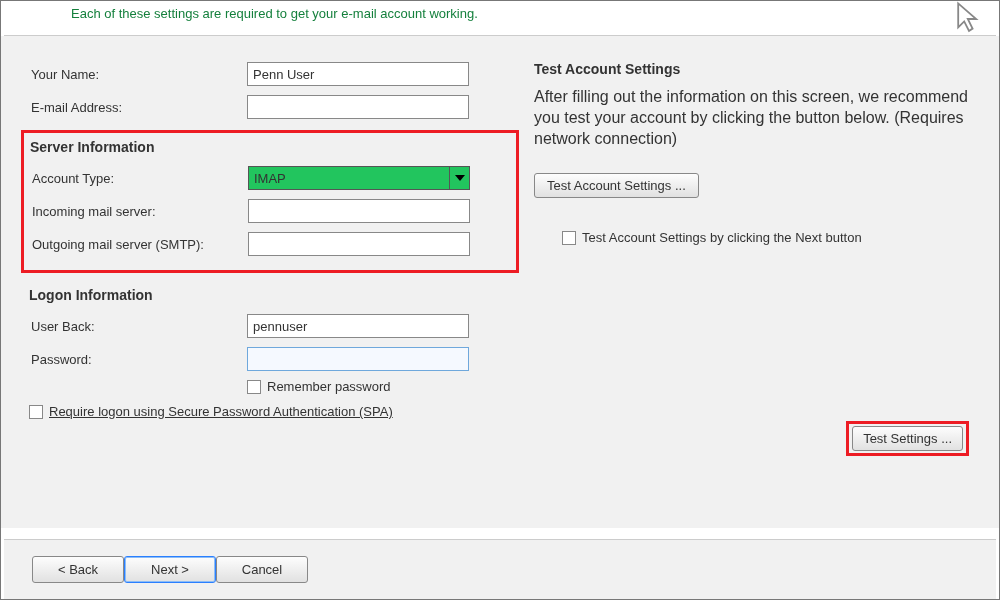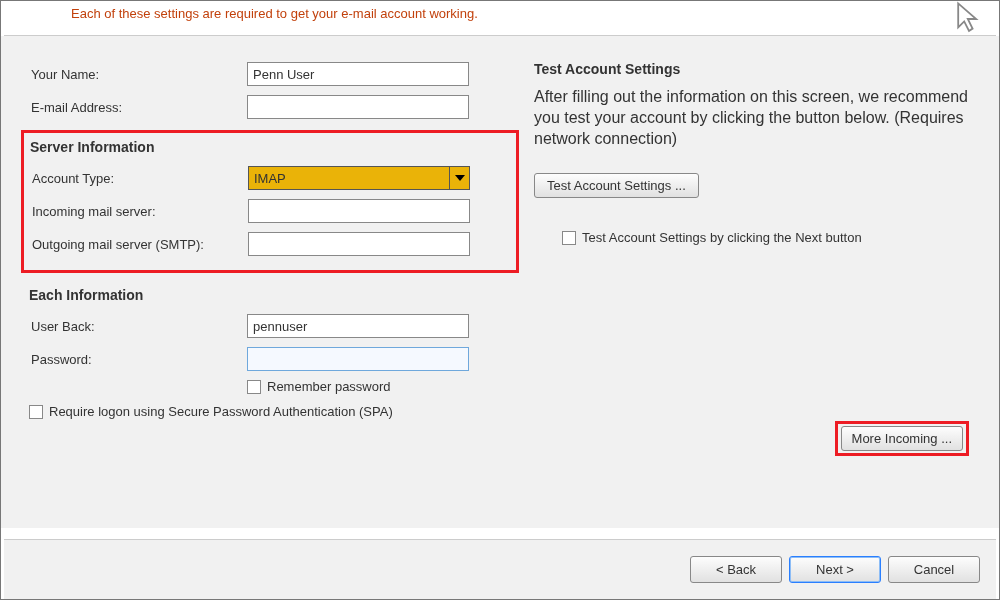--- a/index.html
+++ b/index.html
@@ -1,44 +1,44 @@
 <!DOCTYPE html>
 <html><head>
 <meta charset="utf-8">
 <style>
   * { box-sizing: border-box; margin: 0; padding: 0; font-family: 'Segoe UI', Tahoma, sans-serif; font-size: 13px; color: #333; }
   body { width: 1000px; height: 600px; background: #fff; position: relative; overflow: hidden; }
   .window { width: 1000px; height: 600px; border: 1px solid #777; position: relative; background: #fff; }
-  .instr { padding: 5px 0 14px 70px; font-size: 13px; color: #c2410c; }
+  .instr { padding: 5px 0 14px 70px; font-size: 13px; color: #15803d; }
   .cursor { position: absolute; top: 0px; right: 15px; width: 30px; height: 36px; }
   .hr { height: 1px; background: #ccc; margin: 0 3px; }
   .form-area { background: #f1f1f1; padding: 25px 28px 18px 28px; display: flex; }
   .left-col { width: 490px; }
   .right-col { flex: 1; padding-left: 15px; }
   .section-title { font-weight: bold; font-size: 14px; margin-bottom: 10px; margin-top: 0; }
   .section-title.spaced { margin-top: 14px; }
   .row { display: flex; align-items: center; margin-bottom: 7px; height: 26px; }
   .lbl { width: 218px; padding-left:2px; }
   .field { width: 222px; height: 24px; border: 1px solid #888; background: #fff; padding: 2px 5px; font-size: 13px; }
   .field.password { border: 1px solid #6fa8dc; background:#f5f9ff; }
-  .select-wrap { width: 222px; height: 24px; border: 1px solid #555; background: #eab308; display:flex; align-items:center; justify-content:space-between; padding-left:5px; }
+  .select-wrap { width: 222px; height: 24px; border: 1px solid #555; background: #22c55e; display:flex; align-items:center; justify-content:space-between; padding-left:5px; }
   .select-arrow { width:20px; height:22px; border-left:1px solid #555; display:flex; align-items:center; justify-content:center; }
   .triangle-down { width:0; height:0; border-left:5px solid transparent; border-right:5px solid transparent; border-top:6px solid #000; }
   .redbox { border: 3px solid #ed1c24; padding: 4px 6px 6px 6px; margin-left: -8px; margin-right: -0px; margin-top: 10px; margin-bottom: 6px; }
   .redbox .section-title { margin-top: 2px; }
   .cbrow { display:flex; align-items:center; margin-bottom:6px; }
   .cb { width:14px; height:14px; border:1px solid #888; background:#fff; margin-right:6px; flex-shrink:0; }
   .cbrow.indent { margin-left: 218px; margin-bottom:10px;align-items:center;}
-  .cbrow.solo { margin-left: 0; margin-top:10px;}
+  .cbrow.solo { margin-left: 0; margin-top:10px;text-decoration:underline;}
   .rdesc { font-size:16px; line-height:1.3; margin-bottom:24px; }
   .btn { background: linear-gradient(#fdfdfd,#e1e1e1); border:1px solid #888; border-radius:3px; padding:4px 12px; font-size:13px; cursor:pointer; }
   .btn.more { padding:4px 10px; }
   .cbrow.test { margin-left: 28px; margin-top:32px; }
   .more-wrap { position:absolute; right:30px; bottom:72px; border:3px solid #ed1c24; padding:2px 3px; }
-  .footer { position:absolute; left:3px; right:3px; bottom:0; background:#f1f1f1; border-top:1px solid #ccc; padding:16px 16px; display:flex; justify-content:flex-end; gap:7px; }
+  .footer { position:absolute; left:3px; right:3px; bottom:0; background:#f1f1f1; border-top:1px solid #ccc; padding:16px 28px; display:flex; gap:0; }
   .footer .btn { width:92px; text-align:center; padding:5px 0; }
   .footer .btn.next { border:1px solid #2a7fff; box-shadow:0 0 0 1px #8dbdf6 inset; }
   .form-area { height: 492px; position:relative; }
 </style>
 </head>
 <body>
 
 <div class="window">
   <div class="instr">Each of these settings are required to get your e-mail account working.</div>
   <svg class="cursor" viewBox="0 0 24 30">
@@ -72,21 +72,21 @@
         <div class="row">
           <div class="lbl">Incoming mail server:</div>
           <input class="field" value="" style="">
         </div>
         <div class="row">
           <div class="lbl">Outgoing mail server (SMTP):</div>
           <input class="field" value="" style="">
         </div>
       </div>
 
-      <div class="section-title spaced">Each Information</div>
+      <div class="section-title spaced">Logon Information</div>
       <div class="row">
         <div class="lbl">User Back:</div>
         <input class="field" value="pennuser" style="">
       </div>
       <div class="row">
         <div class="lbl">Password:</div>
         <input type="password" class="field password" value="" style="">
       </div>
       <div class="cbrow indent">
         <div class="cb"></div>
@@ -102,21 +102,21 @@
       <div class="section-title">Test Account Settings</div>
       <div class="rdesc">After filling out the information on this screen, we recommend you test your account by clicking the button below. (Requires network connection)</div>
       <button class="btn">Test Account Settings ...</button>
       <div class="cbrow test">
         <div class="cb"></div>
         <span>Test Account Settings by clicking the Next button</span>
       </div>
     </div>
 
     <div class="more-wrap">
-      <button class="btn more">More Incoming ...</button>
+      <button class="btn more">Test Settings ...</button>
     </div>
   </div>
 
   <div class="footer">
     <button class="btn">&lt; Back</button>
     <button class="btn next">Next &gt;</button>
     <button class="btn">Cancel</button>
   </div>
 </div>
 

